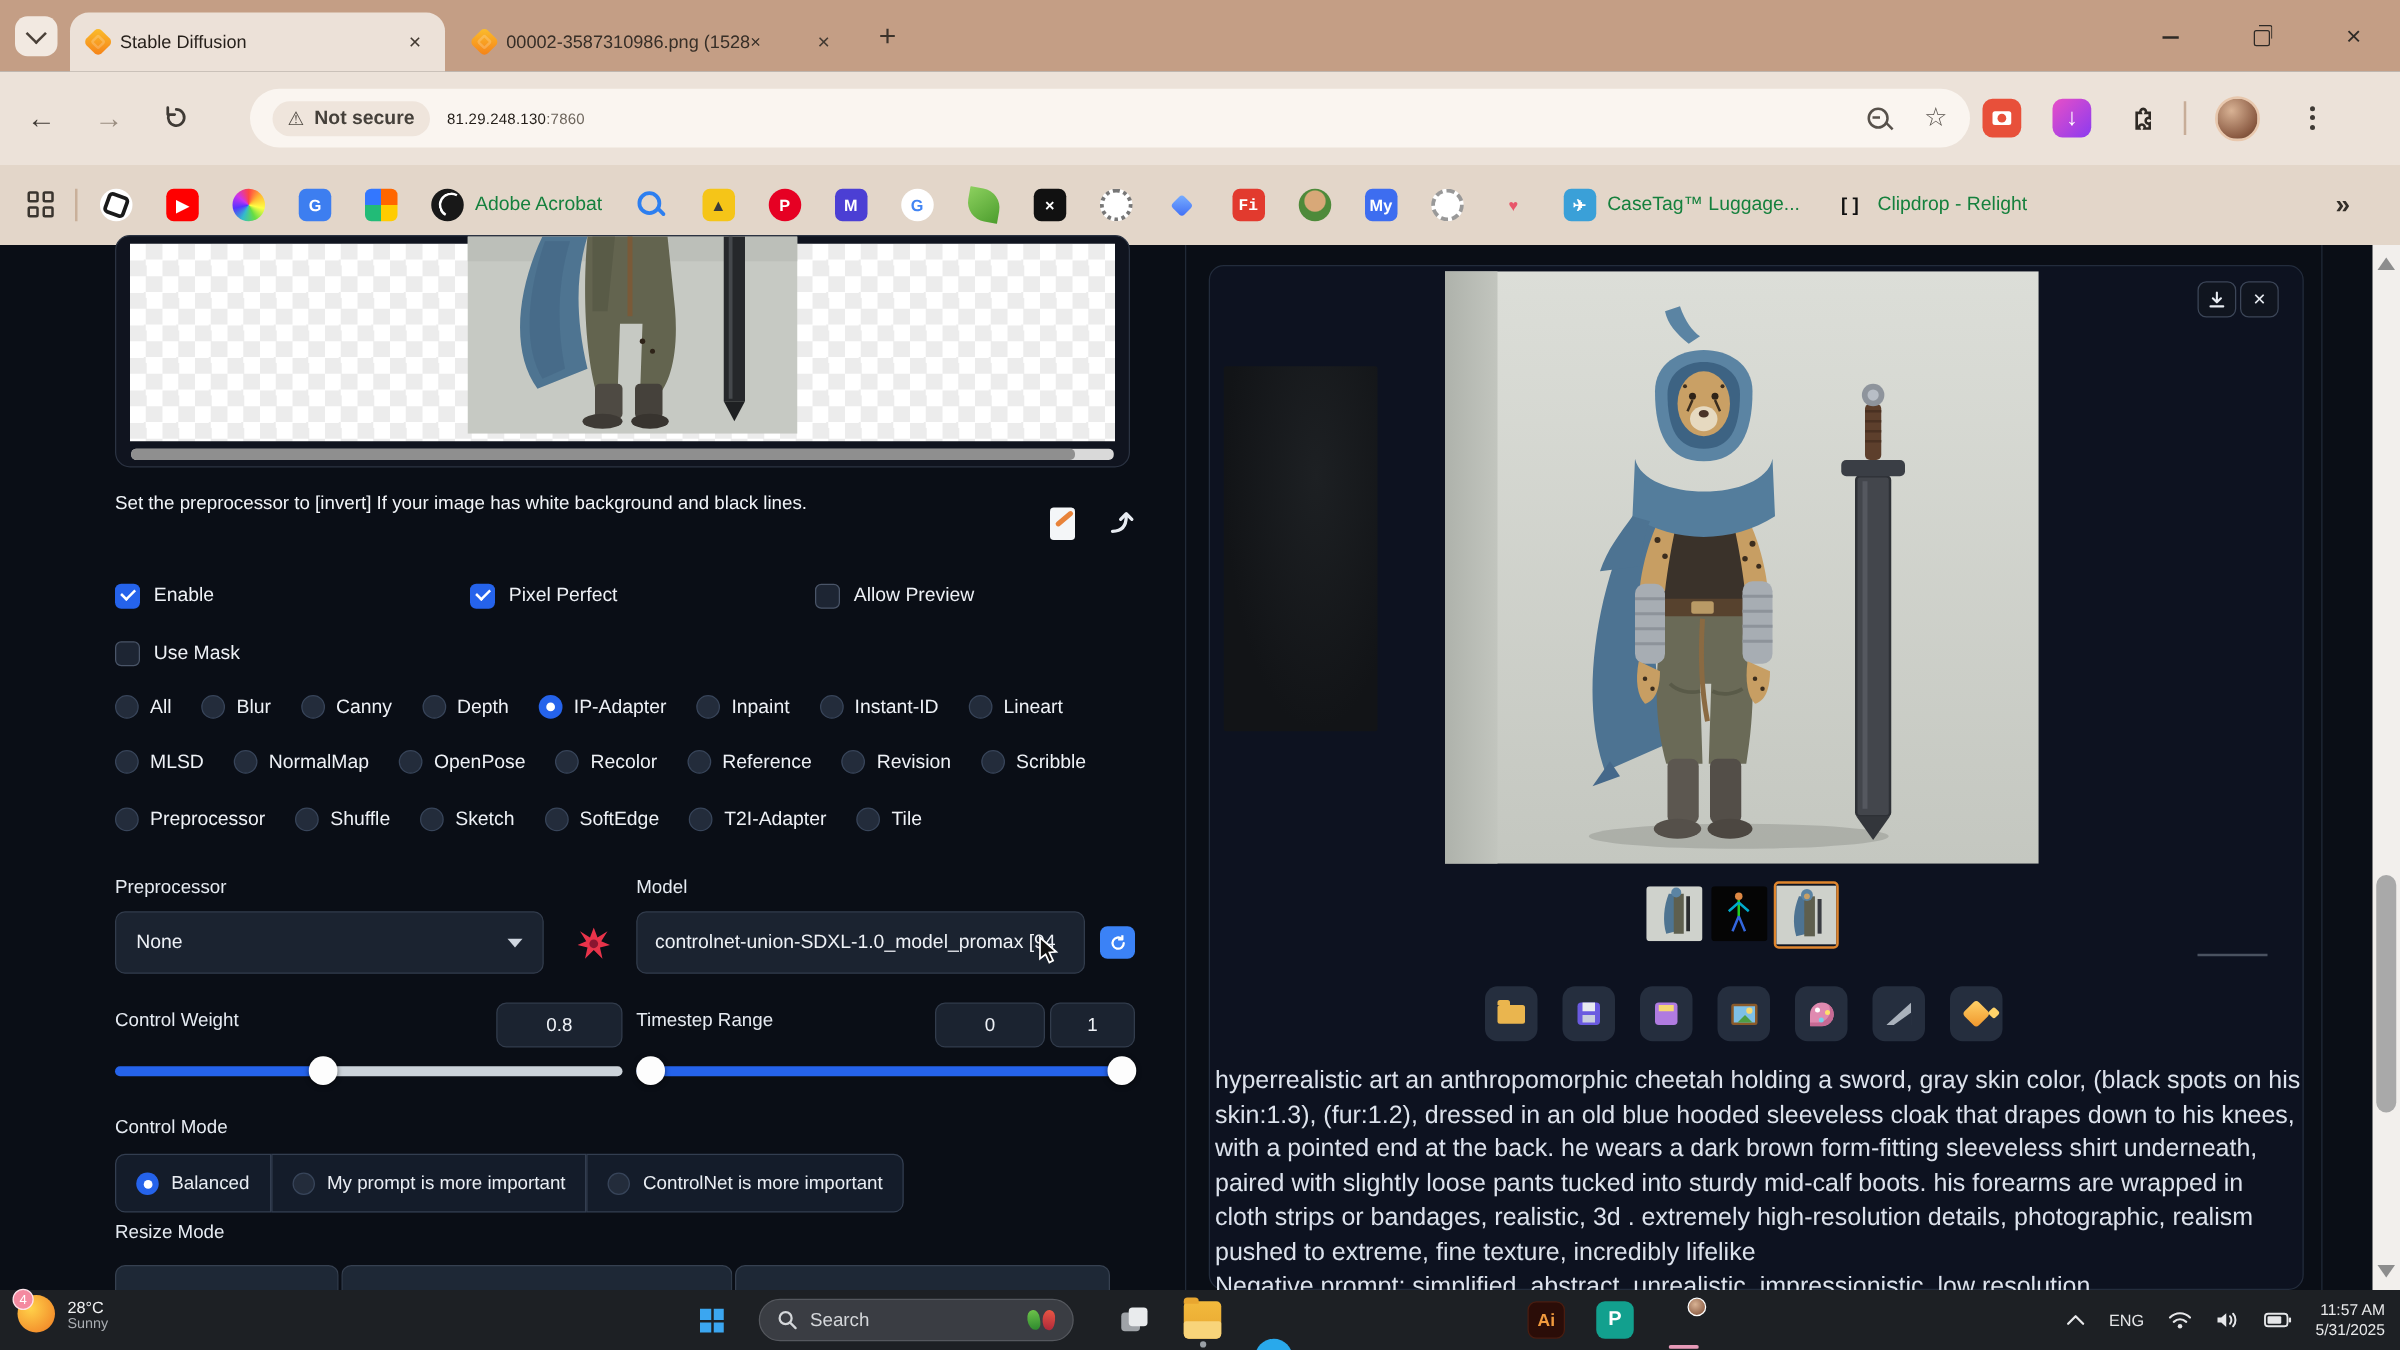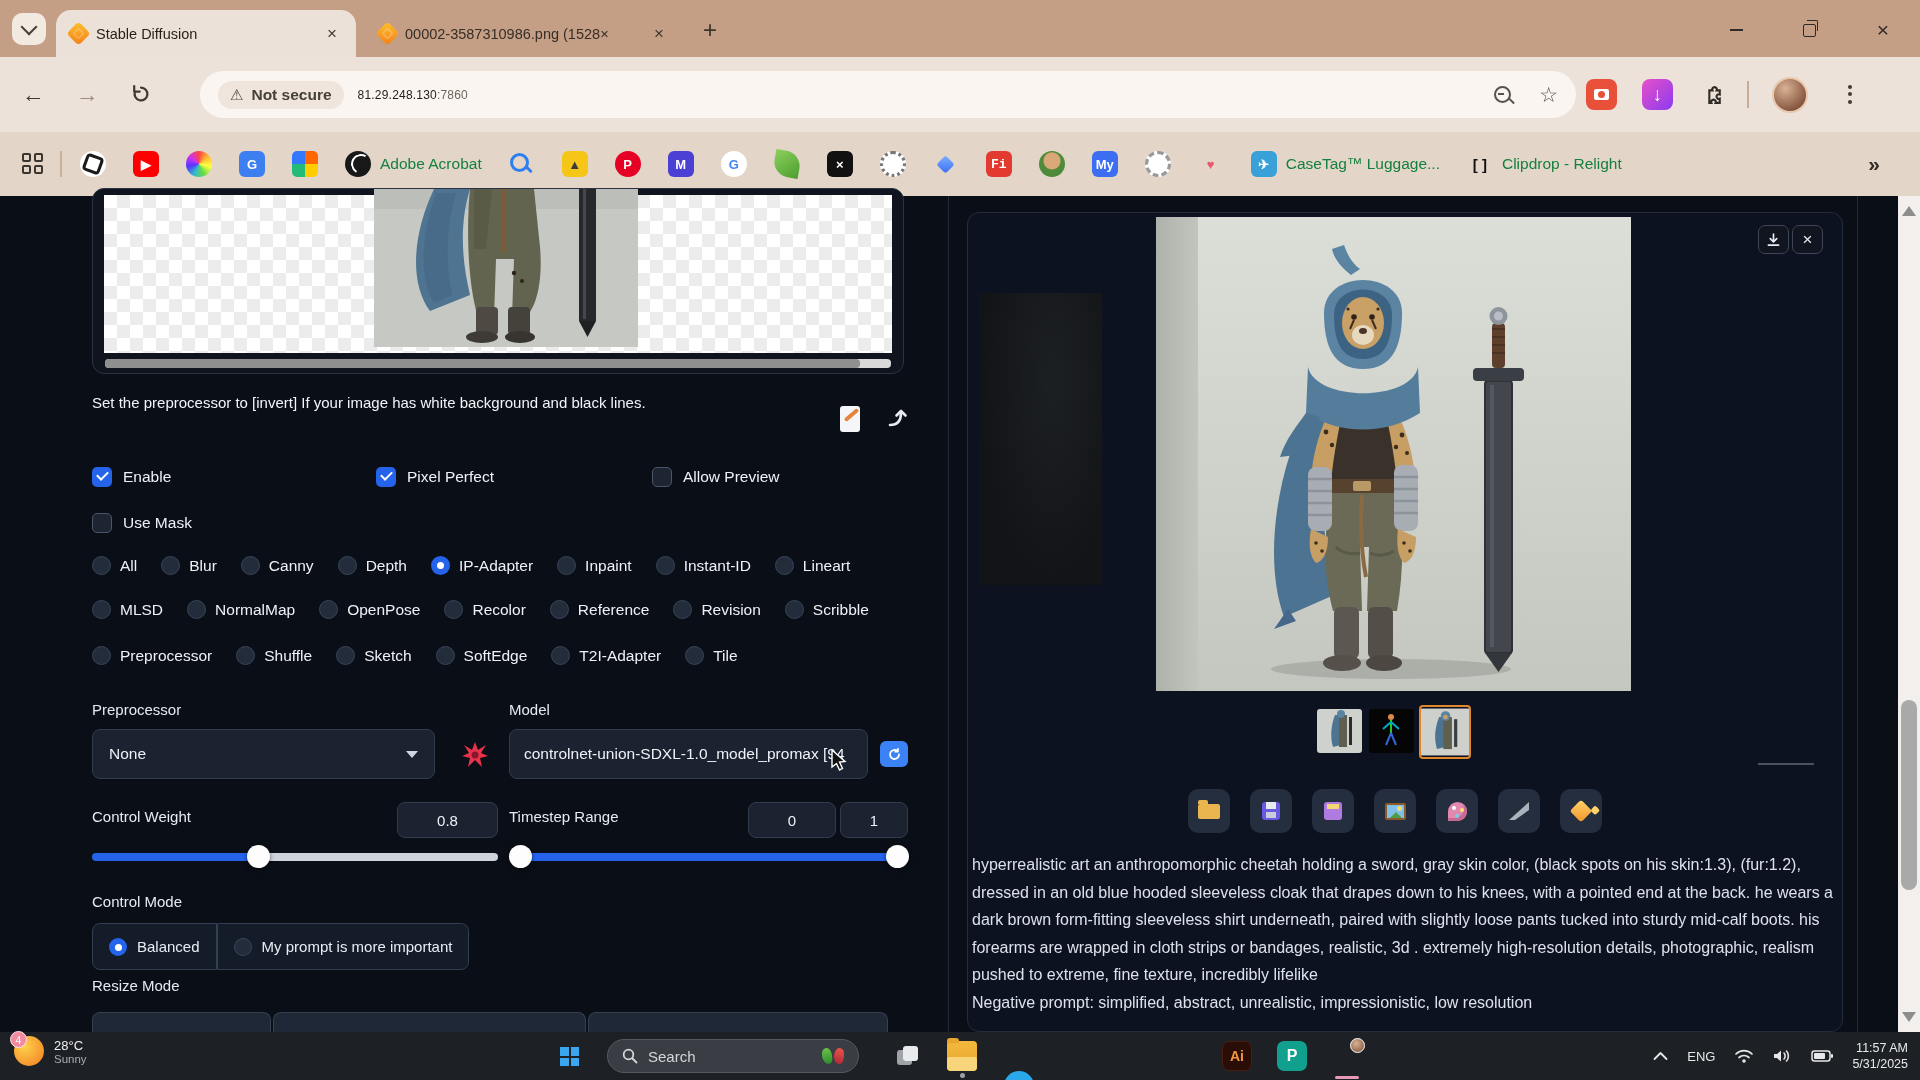--- a/index.html
+++ b/index.html
@@ -140,21 +140,21 @@
   .gi-save-zip:before{content:"";position:absolute;left:3px;top:2px;width:12px;height:5px;background:#f5d873}
   .gi-image-frame{width:21px;height:17px;background:#7ec0e8;border:2.5px solid #8a5a2a;border-radius:2px;box-sizing:border-box;overflow:hidden}
   .gi-image-frame:before{content:"";position:absolute;left:0;top:7px;width:0;height:0;border-left:9px solid transparent;border-right:9px solid transparent;border-bottom:9px solid #4e9e44}
   .gi-image-frame:after{content:"";position:absolute;right:2px;top:1px;width:5px;height:5px;border-radius:50%;background:#f5d873}
   .gi-palette{width:19px;height:19px;border-radius:50% 50% 50% 2%;background:#e08ab0;box-shadow:inset -3px -3px 0 #c76a94}
   .gi-palette:before{content:"";position:absolute;left:4px;top:4px;width:4px;height:4px;border-radius:50%;background:#fff;box-shadow:8px 2px 0 #ffe06a,3px 8px 0 #7ad0e8}
   .gi-ruler{width:20px;height:18px;background:#aab2bc;clip-path:polygon(0 100%,100% 100%,100% 0);position:relative}
   .gi-ruler:after{content:"";position:absolute;left:6px;top:8px;width:14px;height:10px;background:#252e3e;clip-path:polygon(0 100%,100% 100%,100% 0)}
   .gi-sparkles{width:16px;height:16px;background:linear-gradient(135deg,#ffd36a,#f0952a);transform:rotate(45deg);border-radius:3px}
   .gi-sparkles:after{content:"";position:absolute;left:14px;top:-6px;width:7px;height:7px;background:#ffd36a;border-radius:2px}
-  #prompt-block{position:absolute;left:2px;top:638px;width:870px;padding:0 2px;font-size:16px;line-height:27.5px;color:#dce2ec}
+  #prompt-block{position:absolute;left:2px;top:638px;width:870px;padding:0 2px;font-size:20px;line-height:27.5px;color:#dce2ec}
   #neg-prompt{margin-top:0}
   
   #pg-scroll{position:absolute;left:1898px;top:0;width:22px;height:836px;background:#f2efec}
   #pg-up{position:absolute;left:4px;top:10px;width:0;height:0;border-left:7px solid transparent;border-right:7px solid transparent;border-bottom:10px solid #8d8d8d}
   #pg-down{position:absolute;left:4px;bottom:10px;width:0;height:0;border-left:7px solid transparent;border-right:7px solid transparent;border-top:10px solid #8d8d8d}
   #pg-thumb{position:absolute;left:3px;top:504px;width:16px;height:190px;border-radius:8px;background:#a9a9a9}
   
   #taskbar{position:absolute;bottom:0;left:0;width:1920px;height:48px;background:#1d2024}
   #weather{position:absolute;left:14px;top:4px;display:flex;gap:10px;align-items:center}
   #w-sun{width:30px;height:30px;border-radius:50%;background:radial-gradient(circle at 35% 35%,#ffd24a,#f07a22);position:relative}
@@ -518,20 +518,24 @@
   <div class="fld-label" style="left:92px;top:697px">Control Mode</div>
   <div id="cm-segs">
       <div class="seg">
         <span class="rdot sel"></span>
         <span>Balanced</span>
       </div>
       <div class="seg">
         <span class="rdot"></span>
         <span>My prompt is more important</span>
       </div>
+      <div class="seg">
+        <span class="rdot"></span>
+        <span>ControlNet is more important</span>
+      </div>
     </div>
 
   <div class="fld-label" style="left:92px;top:781px">Resize Mode</div>
   <div class="rz-seg" style="left:92px;width:177px"></div>
   <div class="rz-seg" style="left:273px;width:311px"></div>
   <div class="rz-seg" style="left:588px;width:298px"></div>
 
   <div class="vl" style="left:948px"></div>
 
   <div id="right-panel">

